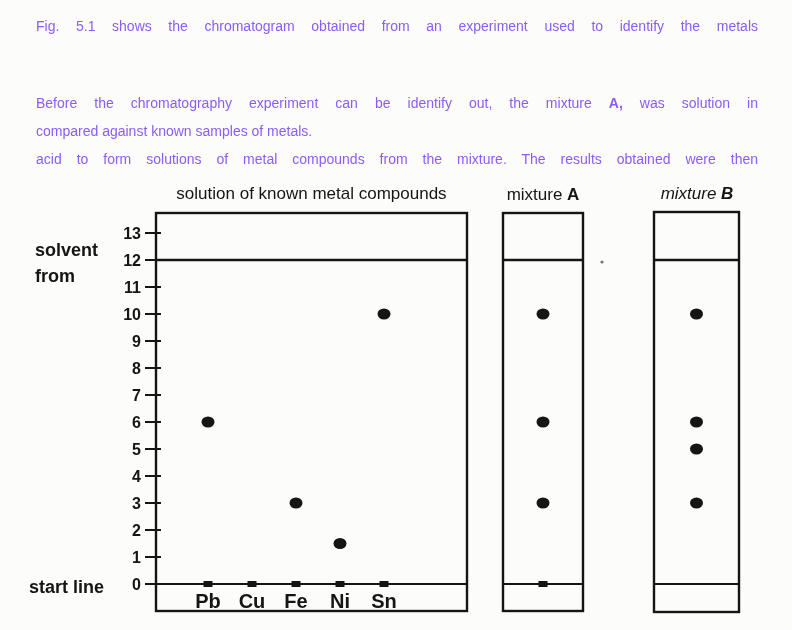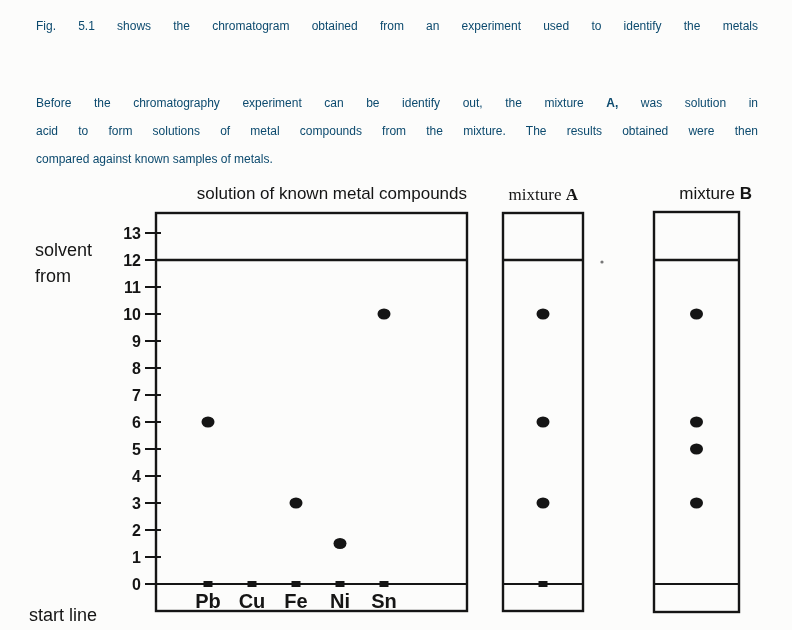--- a/index.html
+++ b/index.html
@@ -5,53 +5,53 @@
   html,body{margin:0;padding:0;background:#e8e8e8;}
   .page{
     position:relative;
     width:792px;height:630px;
     background:#fcfcfb;
     font-family:"Liberation Sans", sans-serif;
     color:#151515;
     overflow:hidden;
   }
   .abs{position:absolute;}
-  .para{width:722px;font-size:12px;line-height:28px;color:#0c4a6e;}
+  .para{width:722px;font-size:14px;line-height:28px;color:#8b5cf6;}
   .line{text-align:justify;}
   .line.full{text-align:justify;text-align-last:justify;}
   .line b{font-weight:bold;}
-  .fig-title{font-size:17px;text-align:right;white-space:nowrap;}
+  .fig-title{font-size:17px;text-align:center;white-space:nowrap;}
   .fig-title b{font-weight:bold;}
-  .side-label{font-size:18px;font-weight:normal;line-height:26px;}
+  .side-label{font-size:18px;font-weight:bold;line-height:26px;}
   svg text{font-family:"Liberation Sans", sans-serif;fill:#151515;}
 </style>
 </head>
 <body>
 
 <div class="page">
 
   <div class="abs para" style="left:36px;top:12px;">
     <div class="line full"><span>Fig. 5.1 shows the chromatogram obtained from an experiment used to identify the metals</span></div>
   </div>
 
   <div class="abs para" style="left:36px;top:89px;">
     <div class="line full"><span>Before the chromatography experiment can be identify out, the mixture </span><b>A,</b><span> was solution in</span></div>
+    <div class="line"><span>compared against known samples of metals.</span></div>
     <div class="line full"><span>acid to form solutions of metal compounds from the mixture. The results obtained were then</span></div>
-    <div class="line"><span>compared against known samples of metals.</span></div>
   </div>
 
   <div class="abs fig-title" style="left:156px;top:184px;width:311px;"><span>solution of known metal compounds</span></div>
-  <div class="abs fig-title" style="left:478px;top:185px;width:100px;font-family:Liberation Serif, serif;"><span>mixture </span><b>A</b></div>
-  <div class="abs fig-title" style="left:642px;top:184px;width:110px;"><span>mixture </span><b>B</b></div>
+  <div class="abs fig-title" style="left:493px;top:185px;width:100px;"><span>mixture </span><b>A</b></div>
+  <div class="abs fig-title" style="left:642px;top:184px;width:110px;font-style:italic;"><span>mixture </span><b>B</b></div>
 
   <div class="abs side-label" style="left:35px;top:237px;">
     <div>solvent</div>
     <div>from</div>
   </div>
-  <div class="abs side-label" style="left:29px;top:574px;margin-top:28px;"><span>start line</span></div>
+  <div class="abs side-label" style="left:29px;top:574px;"><span>start line</span></div>
 
   <svg class="abs" style="left:0;top:0;" width="792" height="630" viewBox="0 0 792 630">
       <rect x="156" y="213" width="311" height="398" fill="none" stroke="#151515" stroke-width="2.4"></rect>
       <line x1="156" y1="260" x2="467" y2="260" stroke="#151515" stroke-width="2.4"></line>
       <line x1="145" y1="584" x2="467" y2="584" stroke="#151515" stroke-width="2"></line>
       <rect x="503" y="213" width="80" height="398" fill="none" stroke="#151515" stroke-width="2.4"></rect>
       <line x1="503" y1="260" x2="583" y2="260" stroke="#151515" stroke-width="2.4"></line>
       <line x1="503" y1="584" x2="583" y2="584" stroke="#151515" stroke-width="2"></line>
       <rect x="654" y="212" width="85" height="400" fill="none" stroke="#151515" stroke-width="2.4"></rect>
       <line x1="654" y1="260" x2="739" y2="260" stroke="#151515" stroke-width="2.4"></line>

